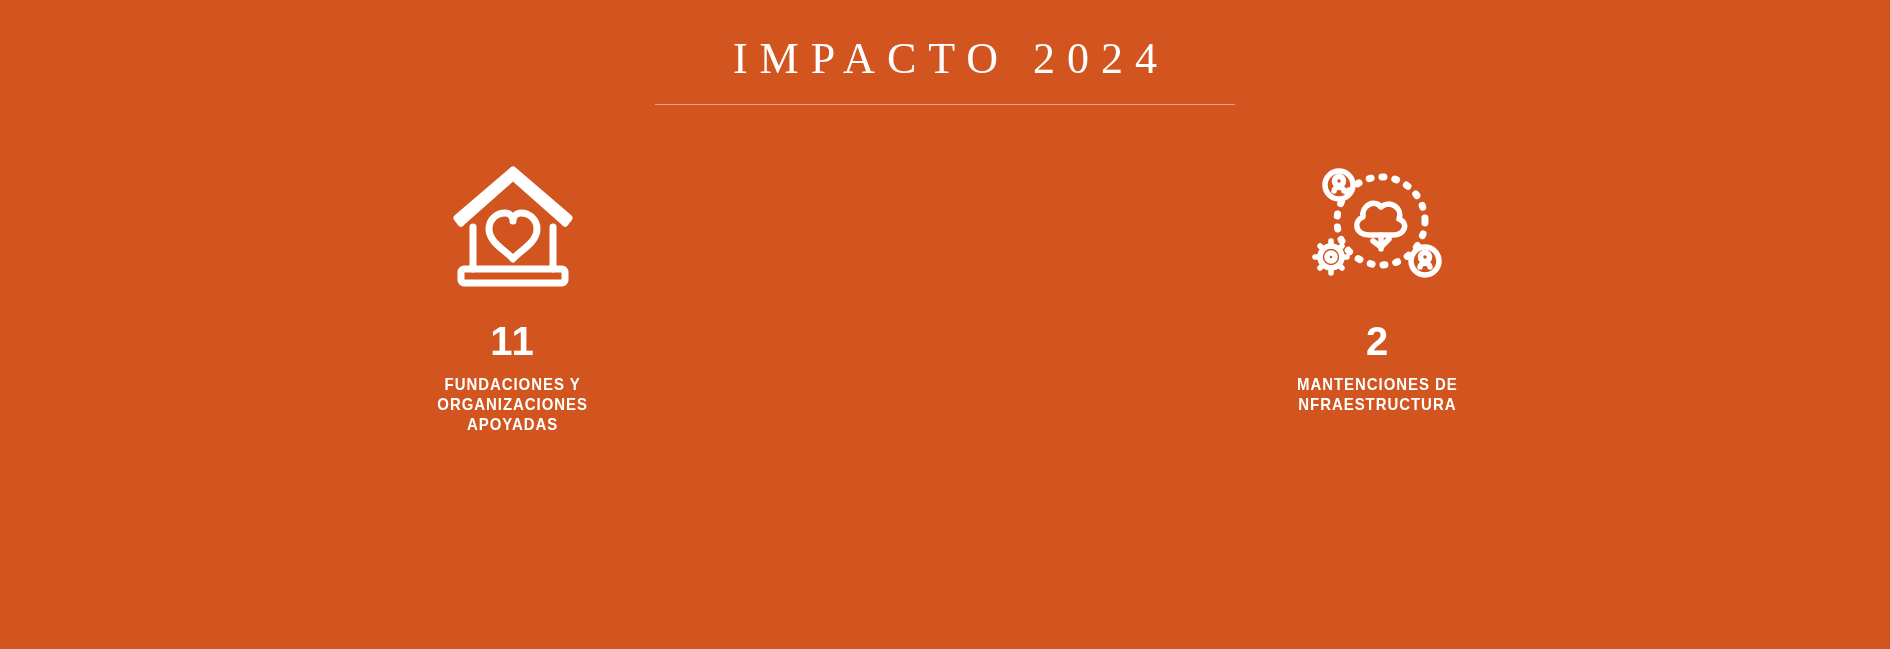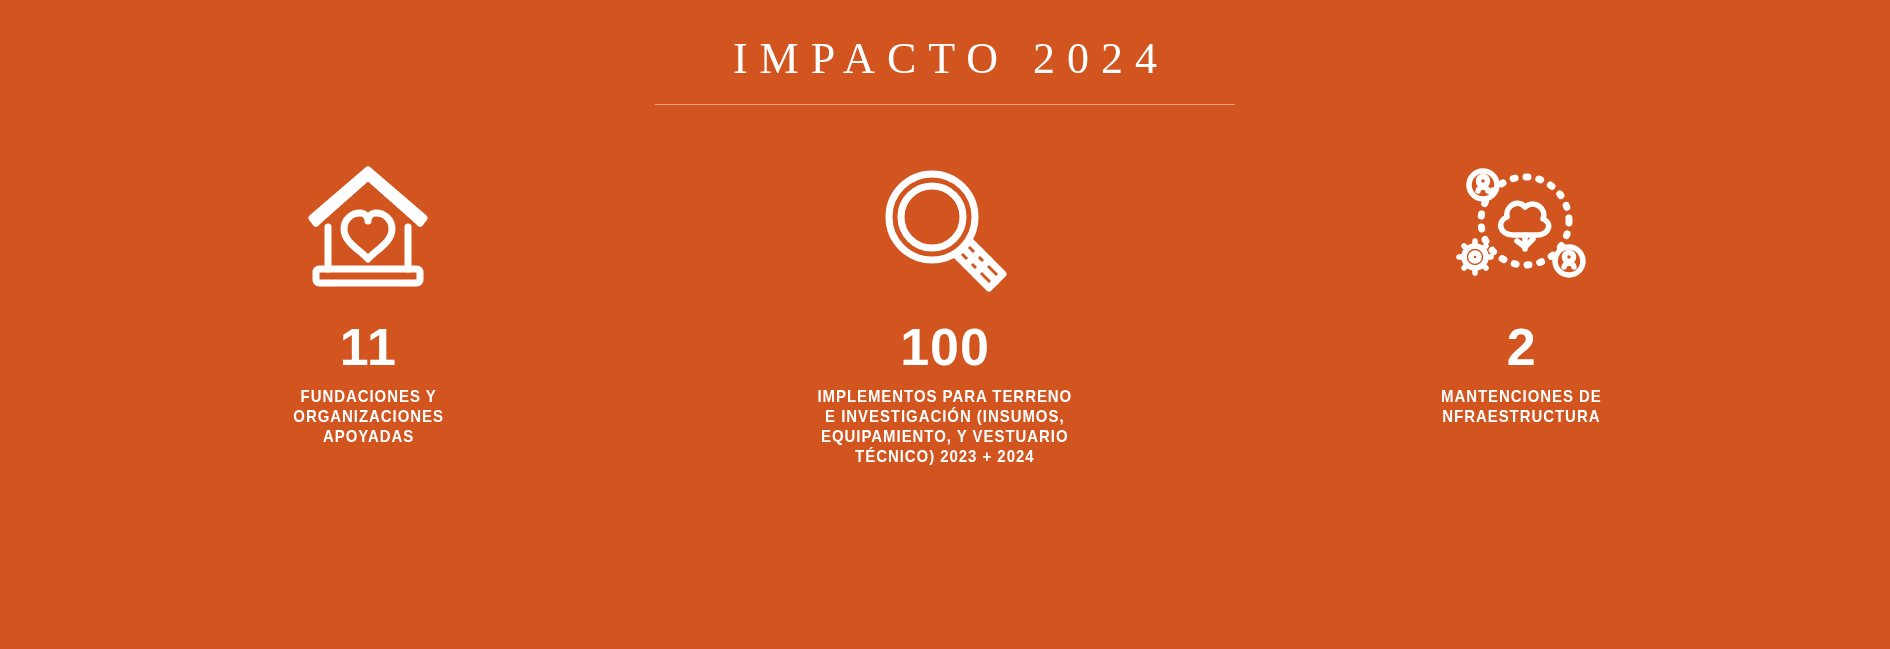--- a/index.html
+++ b/index.html
@@ -62,21 +62,21 @@
     height:140px;
     display:flex;
     align-items:center;
     justify-content:center;
   }
   .icon-wrap svg{display:block;}
   .stat-number{
     color:#ffffff;
     font-family:"Liberation Sans Narrow","Liberation Sans", sans-serif;
     font-weight:700;
-    font-size:52px;
+    font-size:40px;
     line-height:1;
     margin-top:22px;
     letter-spacing:1px;
   }
   .stat-caption{
     color:#ffffff;
     font-family:"Liberation Sans Narrow","Liberation Sans", sans-serif;
     font-weight:700;
     font-size:17px;
     line-height:1.18;
@@ -112,37 +112,20 @@
           <path d="M66 94 C60 86 42 78 42 64 C42 54 50 48 58 48 C63 48 66 52 66 56
                    C66 52 69 48 74 48 C82 48 90 54 90 64 C90 78 72 86 66 94 Z"></path>
         </svg>
       </div>
       <div class="stat-number">11</div>
       <div class="stat-caption">FUNDACIONES Y
 ORGANIZACIONES
 APOYADAS</div>
     </div>
 
-    <div class="stat wide">
-      <div class="icon-wrap">
-        <svg width="130" height="128" viewBox="0 0 130 128" fill="none" stroke="#ffffff" stroke-width="7" stroke-linecap="round" stroke-linejoin="round">
-          <circle cx="52" cy="52" r="43"></circle>
-          <circle cx="52" cy="52" r="31"></circle>
-          <path d="M83 83 L116 116"></path>
-          <path d="M76 90 L90 76 L123 109 L109 123 Z"></path>
-          <path d="M86 100 L100 86"></path>
-          <path d="M95 109 L109 95"></path>
-        </svg>
-      </div>
-      <div class="stat-number">100</div>
-      <div class="stat-caption">IMPLEMENTOS PARA TERRENO
-E INVESTIGACIÓN (INSUMOS,
-EQUIPAMIENTO, Y VESTUARIO
-TÉCNICO) 2023 + 2024</div>
-    </div>
 
 
     <div class="stat">
       <div class="icon-wrap">
         <svg width="150" height="128" viewBox="0 0 150 128" fill="none" stroke="#ffffff" stroke-width="5.5" stroke-linecap="round" stroke-linejoin="round">
 
           <circle cx="78" cy="56" r="44" stroke-dasharray="2 11" stroke-width="7"></circle>
 
           <path d="M66 70 C52 70 50 56 60 52 C58 40 72 34 78 42 C88 34 100 44 96 54
                    C106 58 102 70 90 70 Z"></path>

